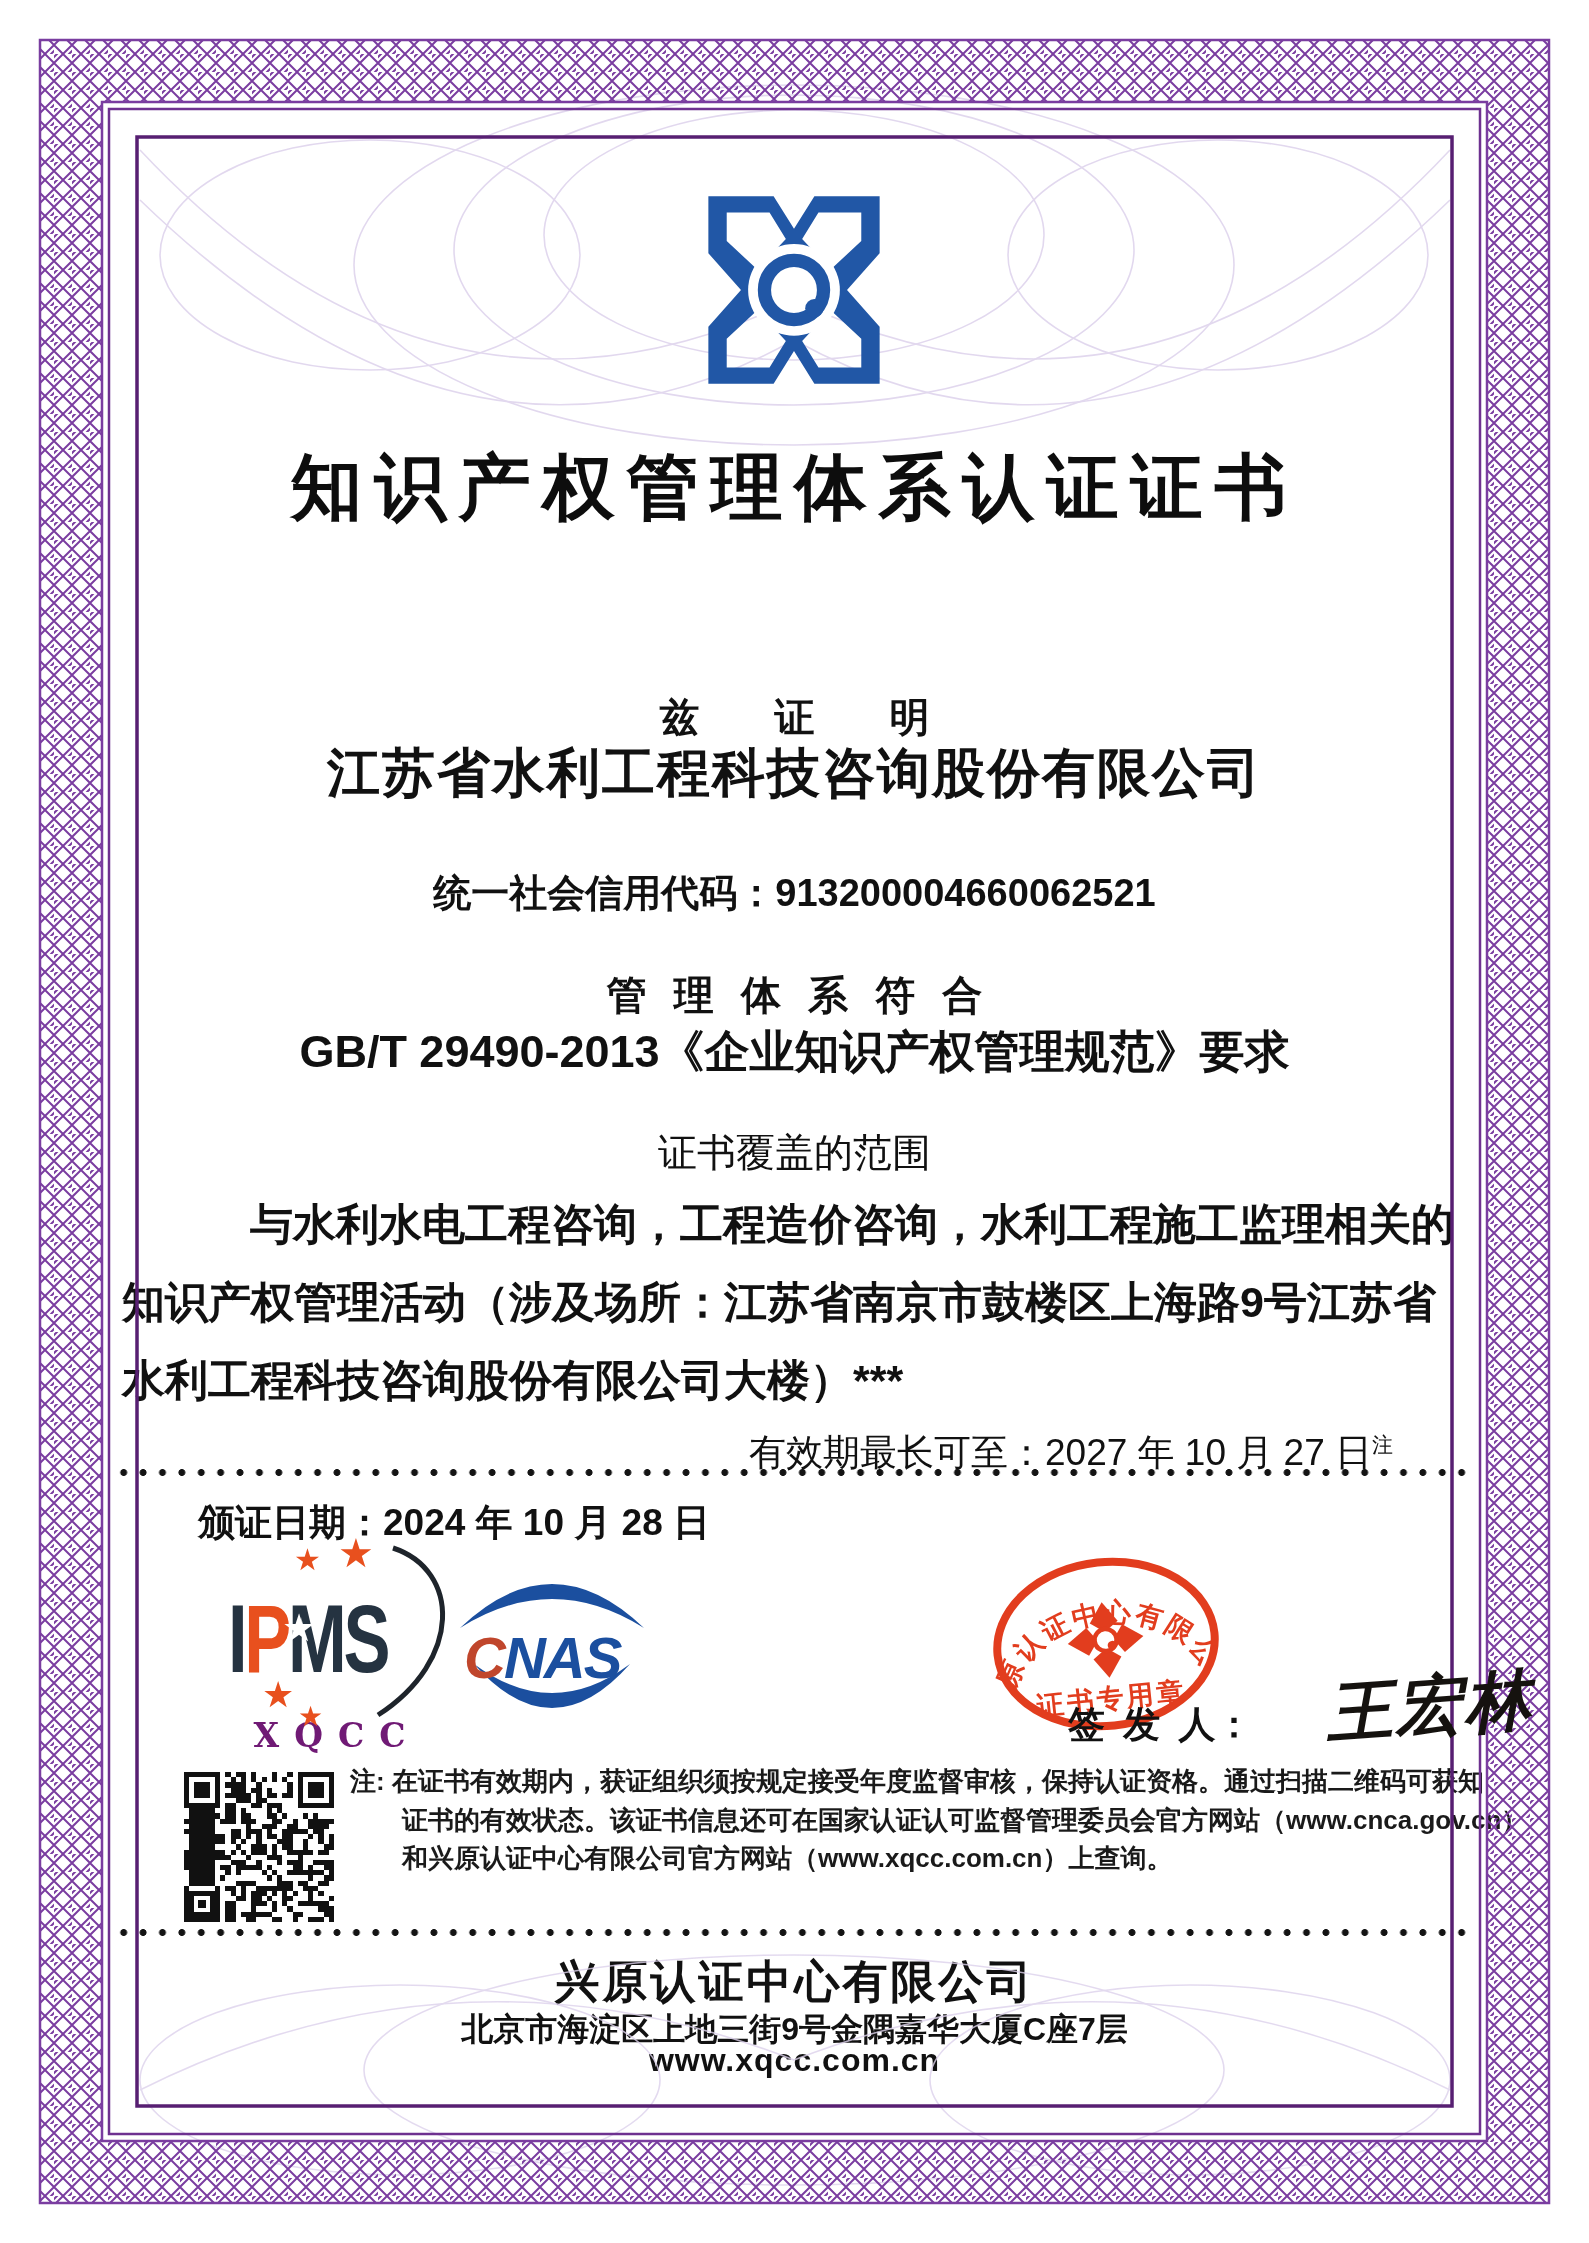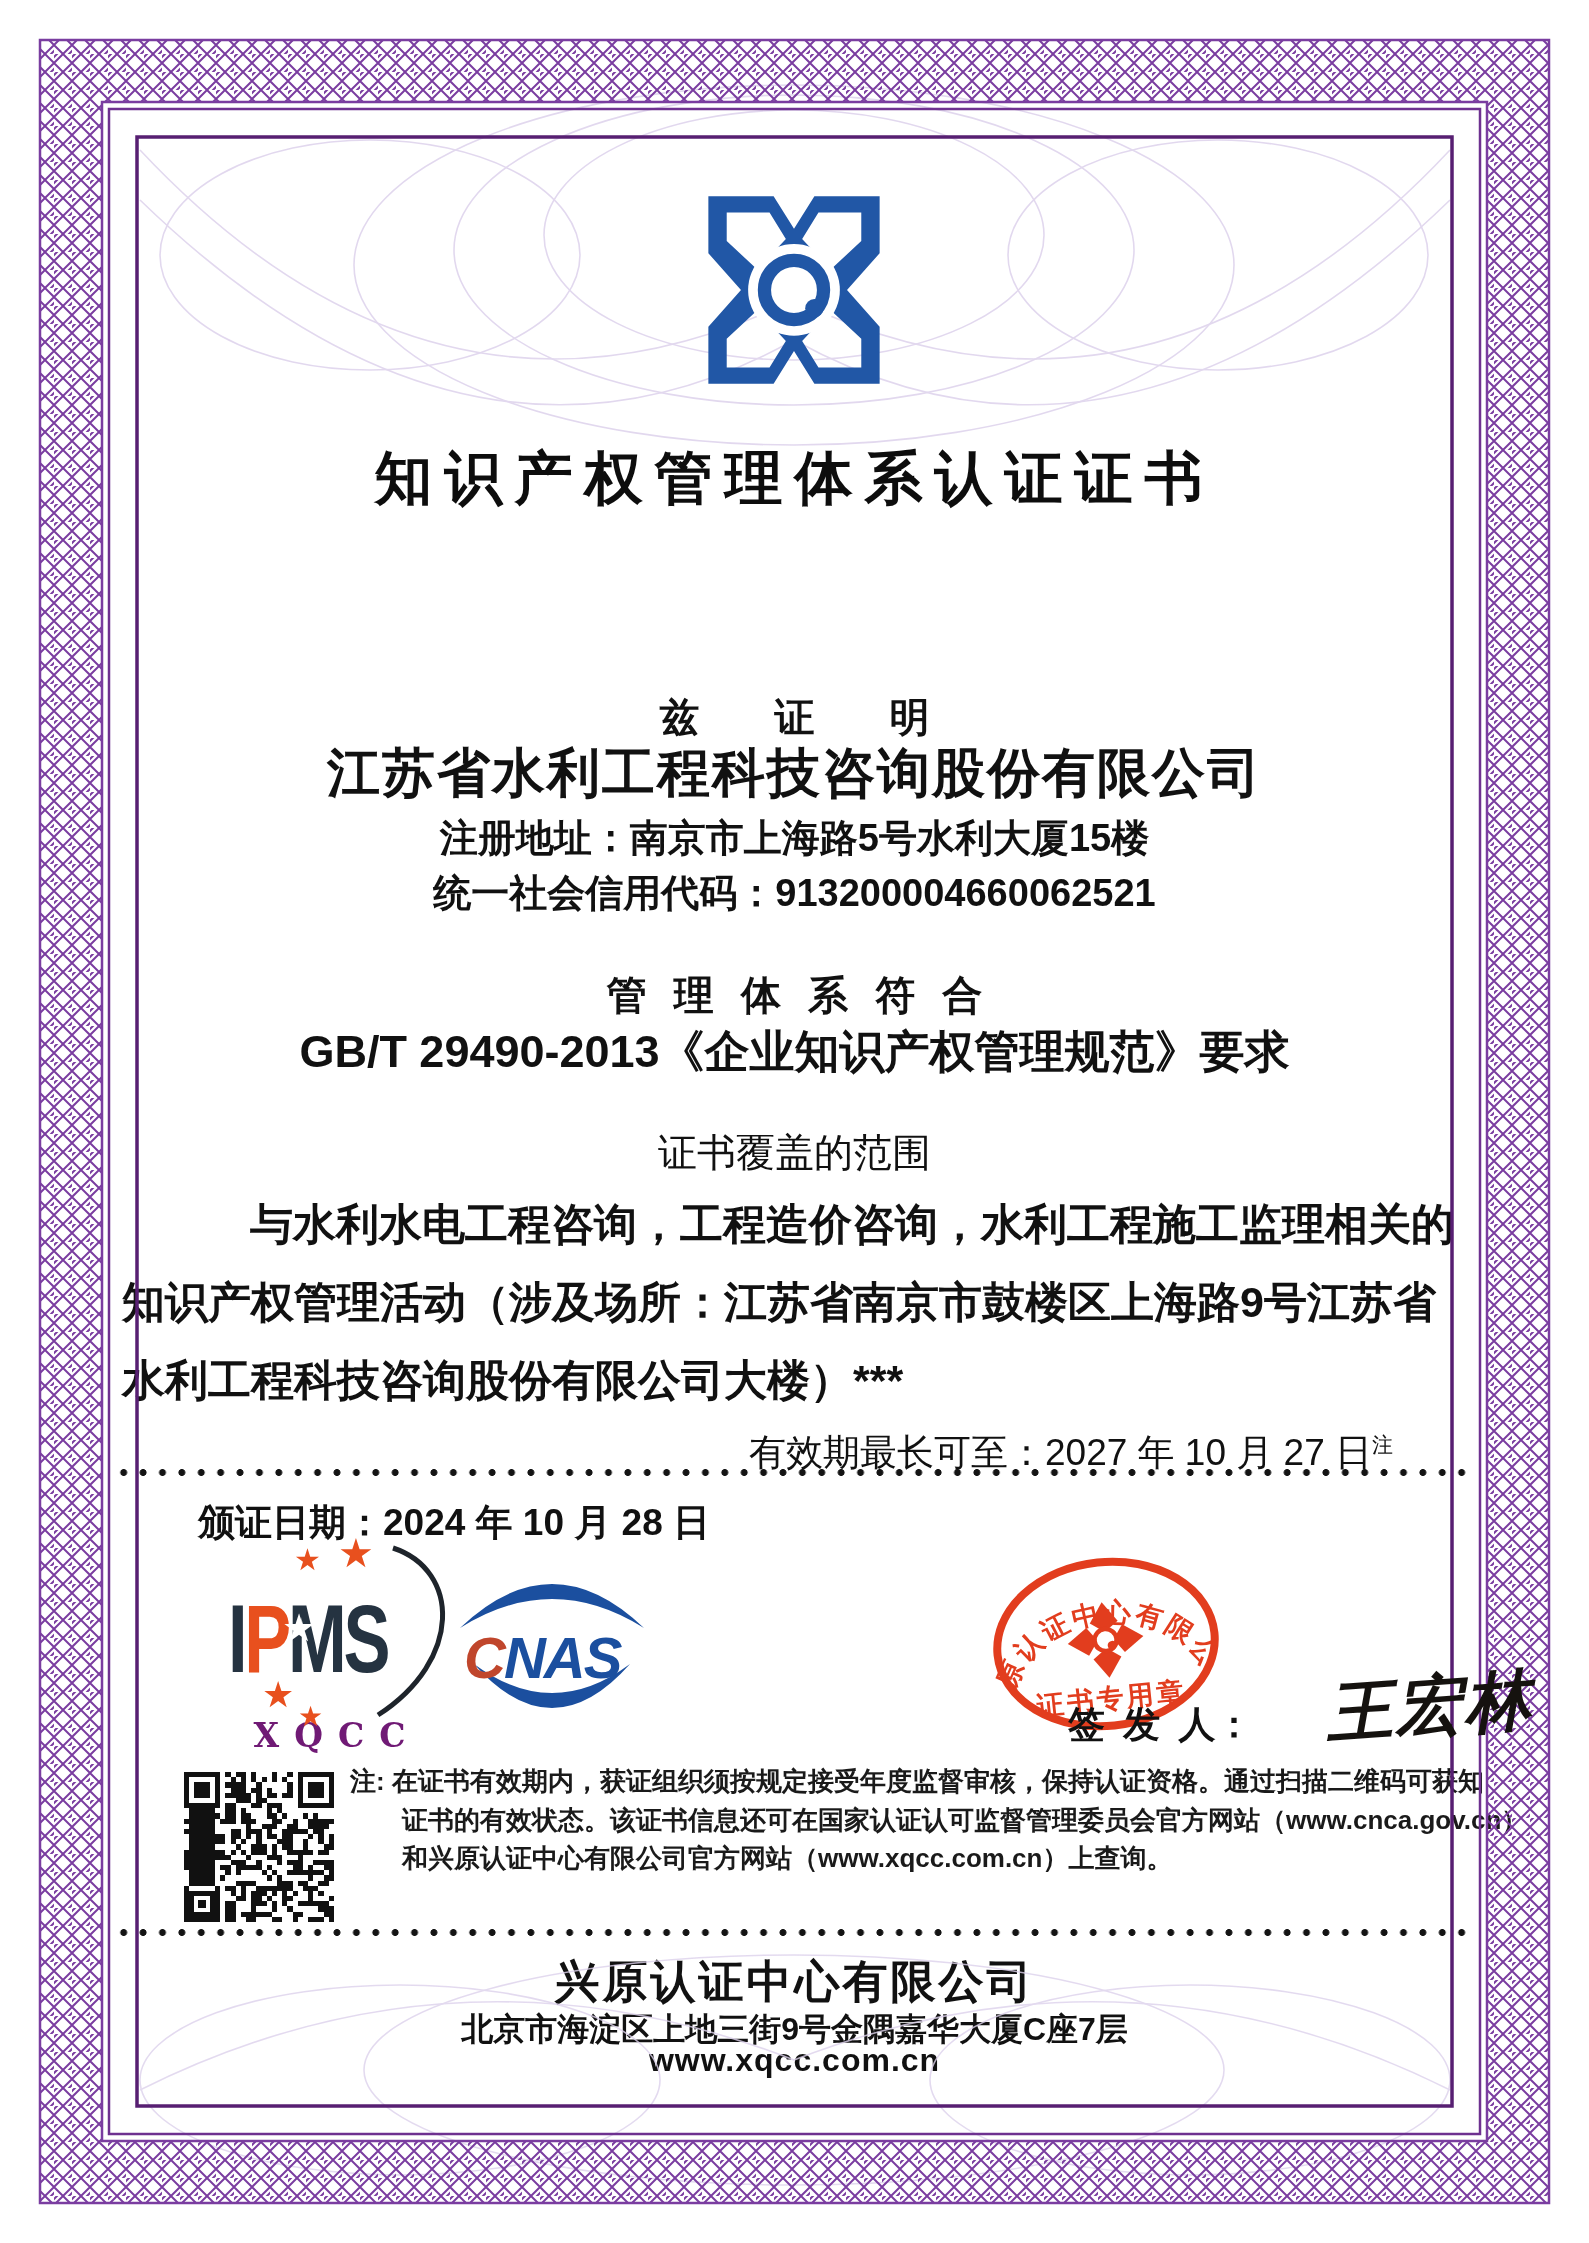--- a/index.html
+++ b/index.html
@@ -2,21 +2,21 @@
 <html><head>
 <meta charset="utf-8">
 <style>
   html,body{margin:0;padding:0;background:#888;}
   .page{
     position:relative;width:1589px;height:2243px;background:#fff;overflow:hidden;
     font-family:"Liberation Sans",sans-serif;color:#111;margin:0 auto;
   }
   .abs{position:absolute;}
   .center{left:0;width:100%;text-align:center;}
-  .title{top:440px;font-size:58px;font-weight:900;letter-spacing:12px;color:#0d0d0d;}
+  .title{top:440px;font-size:72px;font-weight:900;letter-spacing:12px;color:#0d0d0d;}
   .reg{top:588px;right:146px;font-size:39px;font-weight:700;letter-spacing:1px;}
   .certify{top:690px;font-size:40px;font-weight:700;word-spacing:64px;}
   .company{top:738px;font-size:53px;font-weight:800;letter-spacing:2px;}
   .addr{top:813px;font-size:38px;font-weight:600;}
   .code{top:868px;font-size:38px;font-weight:600;}
   .conform{top:968px;font-size:40px;font-weight:700;word-spacing:16px;}
   .standard{top:1022px;font-size:45px;font-weight:800;}
   .scopehead{top:1126px;font-size:39px;font-weight:400;}
   .scopeline{left:122px;width:1360px;font-size:43px;font-weight:600;white-space:nowrap;}
   .sl1{top:1196px;padding-left:128px;}
@@ -96,21 +96,20 @@
       M34,148 L64,120 L92,150 L76,176 L34,176 Z
       M136,120 L166,148 L166,176 L124,176 L108,150 Z"></path>
     <circle cx="100" cy="100" r="45" fill="#fff"></circle>
     <circle cx="100" cy="100" r="29" fill="none" stroke="#2157a6" stroke-width="13"></circle>
     <circle cx="120" cy="118" r="9" fill="#2157a6"></circle>
   </svg>
 
   <div class="abs center title">知识产权管理体系认证证书</div>
   <div class="abs center company">江苏省水利工程科技咨询股份有限公司</div>
   <div class="abs center certify">兹 证 明</div>
-  <div class="abs center addr">注册地址：南京市上海路5号水利大厦15楼</div>
   <div class="abs center code">统一社会信用代码：913200004660062521</div>
   <div class="abs center conform">管 理 体 系 符 合</div>
   <div class="abs center standard">GB/T 29490-2013《企业知识产权管理规范》要求</div>
   <div class="abs center scopehead">证书覆盖的范围</div>
 
   <div class="abs scopeline sl1">与水利水电工程咨询，工程造价咨询，水利工程施工监理相关的</div>
   <div class="abs scopeline sl2">知识产权管理活动（涉及场所：江苏省南京市鼓楼区上海路9号江苏省</div>
   <div class="abs scopeline sl3">水利工程科技咨询股份有限公司大楼）***</div>
 
   <div class="abs dotted dot1"></div>

